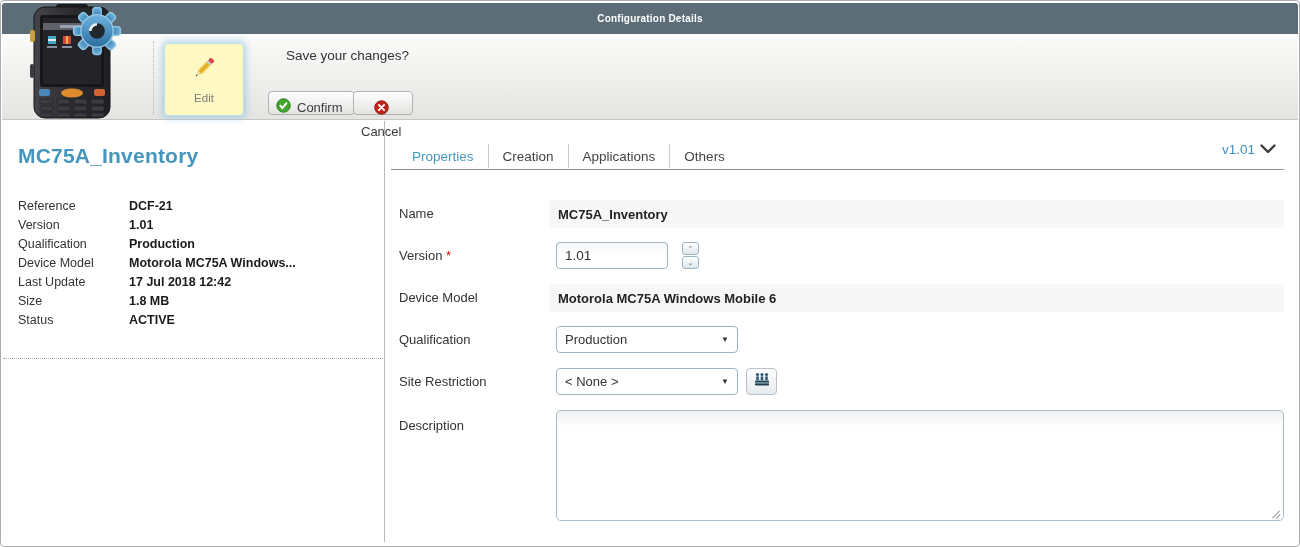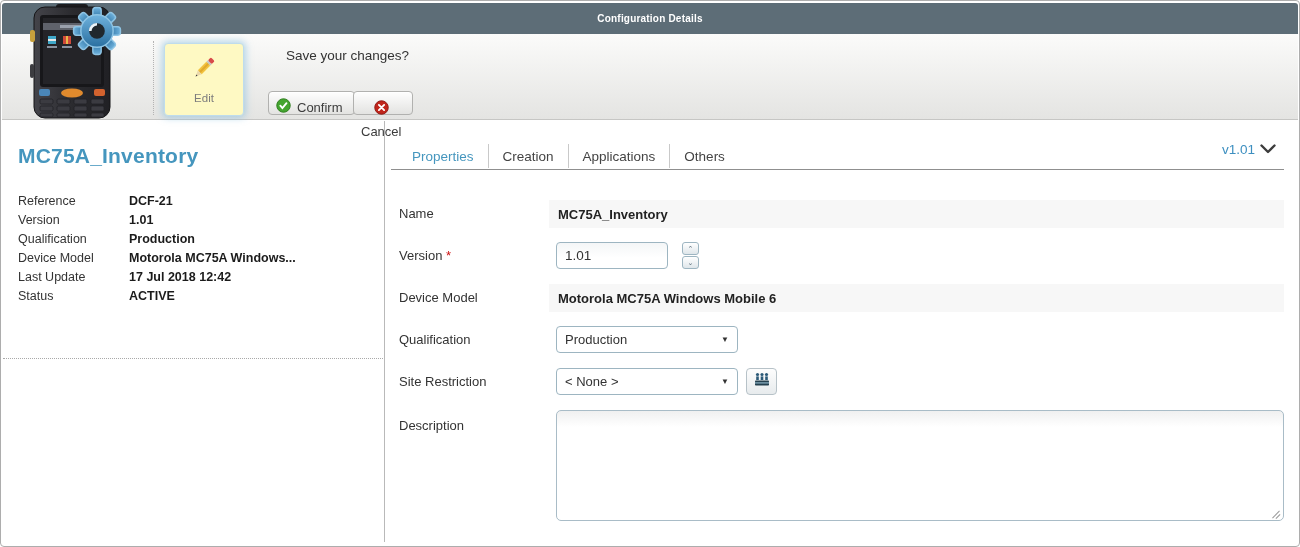--- a/index.html
+++ b/index.html
@@ -48,21 +48,21 @@
   }
   .btn-confirm { left: 267px; }
   .btn-cancel  { left: 352px; flex-direction: column; }
   
   .v-divider { position: absolute; left: 383px; top: 120px; bottom: 4px; width: 0; border-left: 1px solid #b9b9b9; }
   .sidebar-title {
     position: absolute; left: 17px; top: 143px;
     font-size: 21px; font-weight: bold; color: #4596be; letter-spacing: .2px;
   }
   .sidebar-details { position: absolute; left: 17px; top: 193px; width: 350px; }
-  .detail-row { display: flex; height: 19px; align-items: flex-start; }
+  .detail-row { display: flex; height: 19px; align-items: flex-end; }
   .detail-label { width: 111px; font-size: 12.5px; color: #333; }
   .detail-value { font-size: 12.5px; font-weight: bold; color: #1b1b1b; }
   .sidebar-dotted { position: absolute; left: 2px; top: 357px; width: 380px; border-top: 1px dotted #a9a9a9; }
   
   .tabs { position: absolute; left: 397px; top: 142px; display: flex; align-items: center; height: 26px; }
   .tab { padding: 0 14px; font-size: 13.5px; color: #444; cursor: pointer; }
   .tab.active { color: #4596be; }
   .tab-sep { width: 0; height: 24px; border-left: 1px solid #c9c9c9; }
   .tabbar-line { position: absolute; left: 390px; top: 168px; width: 893px; border-top: 1px solid #8f8f8f; }
   .version-selector {
@@ -257,20 +257,24 @@
     </div>
     <div class="detail-row">
       <span class="detail-label">Device Model</span>
       <span class="detail-value">Motorola MC75A Windows...</span>
     </div>
     <div class="detail-row">
       <span class="detail-label">Last Update</span>
       <span class="detail-value">17 Jul 2018 12:42</span>
     </div>
     <div class="detail-row">
+      <span class="detail-label">Size</span>
+      <span class="detail-value">1.8 MB</span>
+    </div>
+    <div class="detail-row">
       <span class="detail-label">Status</span>
       <span class="detail-value">ACTIVE</span>
     </div>
   </div>
 
   <div class="sidebar-dotted"></div>
 
   <div class="tabs">
     <div class="tab active">Properties</div>
     <div class="tab-sep"></div>

